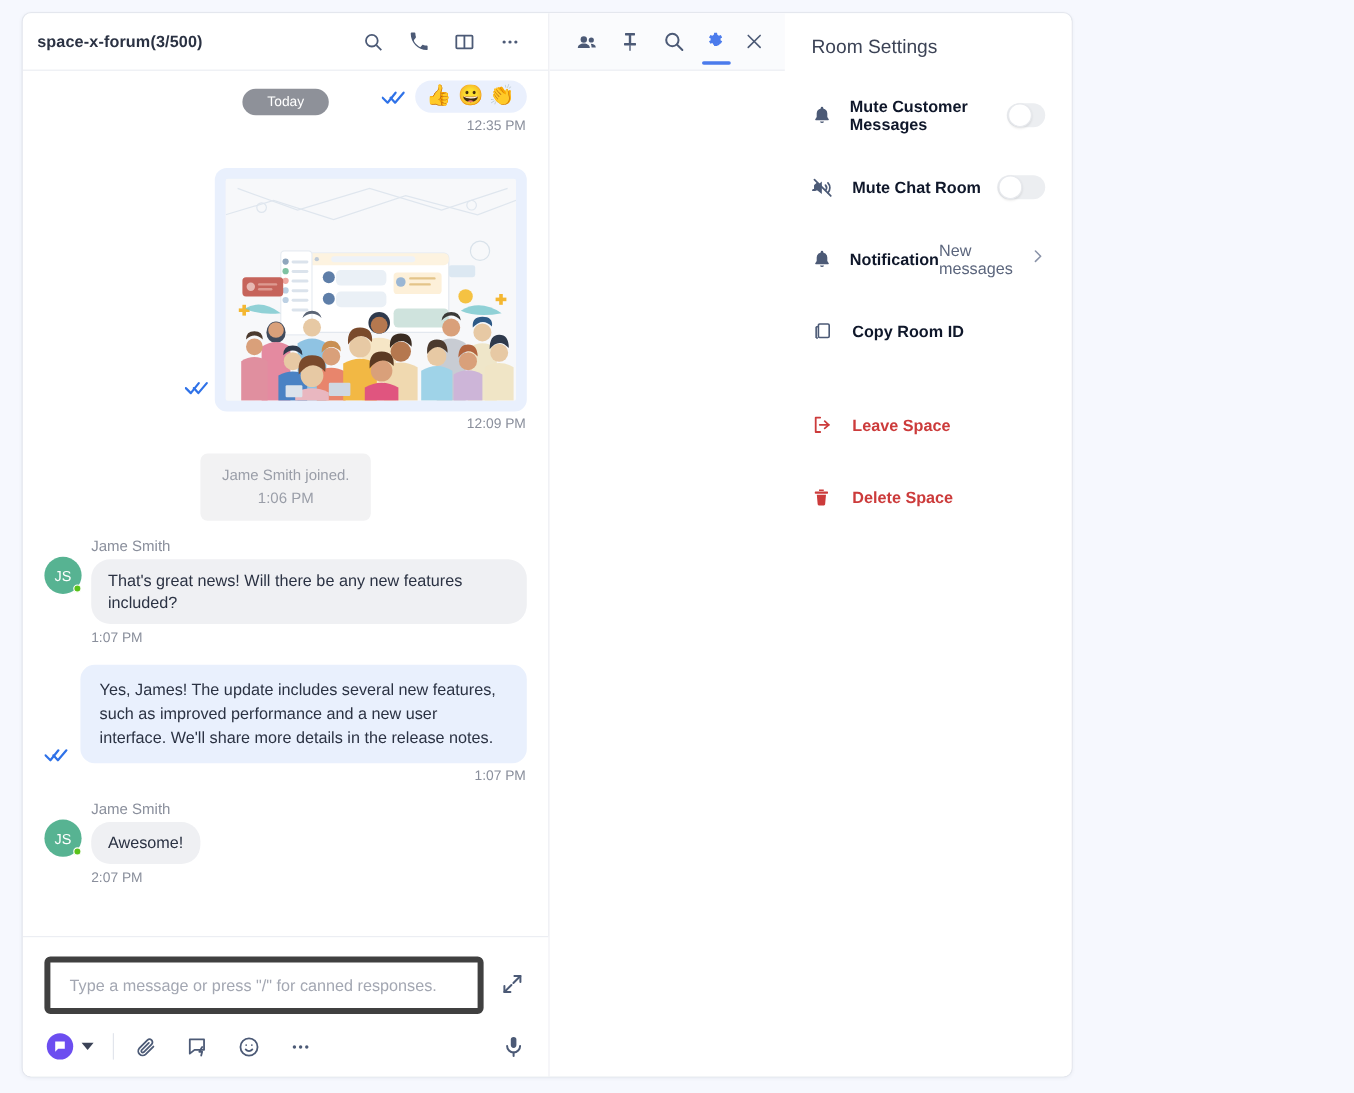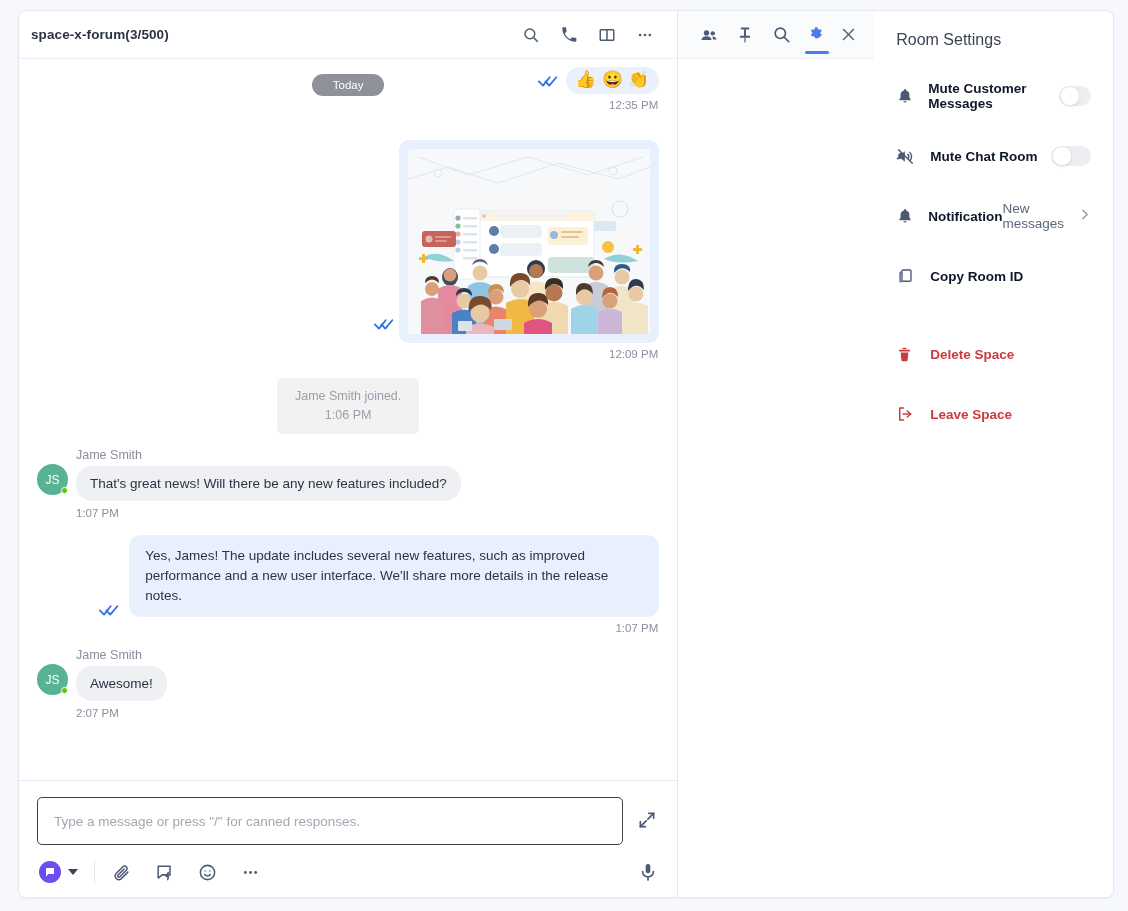--- a/index.html
+++ b/index.html
@@ -4,21 +4,21 @@
 <style>
   * { box-sizing: border-box; margin: 0; padding: 0; }
   html, body {
     width: 1128px; height: 911px;
     background: #f6f8fe;
     font-family: "Liberation Sans", sans-serif;
     overflow: hidden;
   }
   .window {
     position: absolute; left: 18px; top: 10px;
-    width: 1096px; height: 888px;
+    width: 876px; height: 888px;
     background: #ffffff;
     border: 1px solid #e4e7ee;
     border-radius: 8px;
     display: flex;
     overflow: hidden;
     box-shadow: 0 1px 3px rgba(40,50,80,0.05);
   }
 
   
   .chat-pane {
@@ -127,21 +127,21 @@
     max-width: 530px;
   }
 
   
   .composer {
     border-top: 1px solid #eceef3; padding: 16px 18px 14px;
     background: #fff;
   }
   .input-line { display: flex; align-items: center; gap: 14px; }
   .msg-input {
-    flex: 1; height: 48px; border: 1px solid #404040; border-radius: 5px;
+    flex: 1; height: 48px; border: 5px solid #404040; border-radius: 5px;
     padding: 0 16px; font-size: 13.5px; color: #2b3243;
     font-family: "Liberation Sans", sans-serif; outline: none; background: #fff;
   }
   .msg-input::placeholder { color: #a3a7b2; }
   .expand-btn { width: 22px; height: 22px; color: #4c5a76; cursor: pointer; }
   .tool-row { display: flex; align-items: center; margin-top: 16px; padding-left: 2px; }
   .chan-chip { display: flex; align-items: center; gap: 7px; cursor: pointer; }
   .chan-badge {
     width: 22px; height: 22px; border-radius: 50%; background: #6c4ef0;
     display: flex; align-items: center; justify-content: center;
@@ -618,35 +618,35 @@
               <path d="M5.5 7h2"></path>
             </svg>
         </span>
         <span class="slabel">Copy Room ID</span>
       </div>
 
       <div class="gap-md"></div>
 
       <div class="srow danger">
         <span class="sicon">
+          <svg width="18" height="18" viewBox="0 0 24 24" fill="none" stroke="currentColor" stroke-width="2" stroke-linecap="round" stroke-linejoin="round">
+              <path d="M10 4H5v16h5"></path>
+              <polyline points="15,8 19.5,12 15,16"></polyline>
+              <line x1="9.5" y1="12" x2="19.5" y2="12"></line>
+            </svg>
+        </span>
+        <span class="slabel">Leave Space</span>
+      </div>
+
+      <div class="srow danger">
+        <span class="sicon">
           <svg width="17" height="17" viewBox="0 0 24 24" fill="currentColor">
               <path d="M9.2 2.6h5.6v1.8H9.2z"></path>
               <rect x="4.2" y="5.2" width="15.6" height="2.4" rx=".8"></rect>
               <path d="M6.6 9h10.8l-1 11.2a1.4 1.4 0 0 1-1.4 1.2H9a1.4 1.4 0 0 1-1.4-1.2z"></path>
             </svg>
         </span>
         <span class="slabel">Delete Space</span>
       </div>
-
-      <div class="srow danger">
-        <span class="sicon">
-          <svg width="18" height="18" viewBox="0 0 24 24" fill="none" stroke="currentColor" stroke-width="2" stroke-linecap="round" stroke-linejoin="round">
-              <path d="M10 4H5v16h5"></path>
-              <polyline points="15,8 19.5,12 15,16"></polyline>
-              <line x1="9.5" y1="12" x2="19.5" y2="12"></line>
-            </svg>
-        </span>
-        <span class="slabel">Leave Space</span>
-      </div>
     </div>
   </div>
 
 </div>
 
 </body></html>

